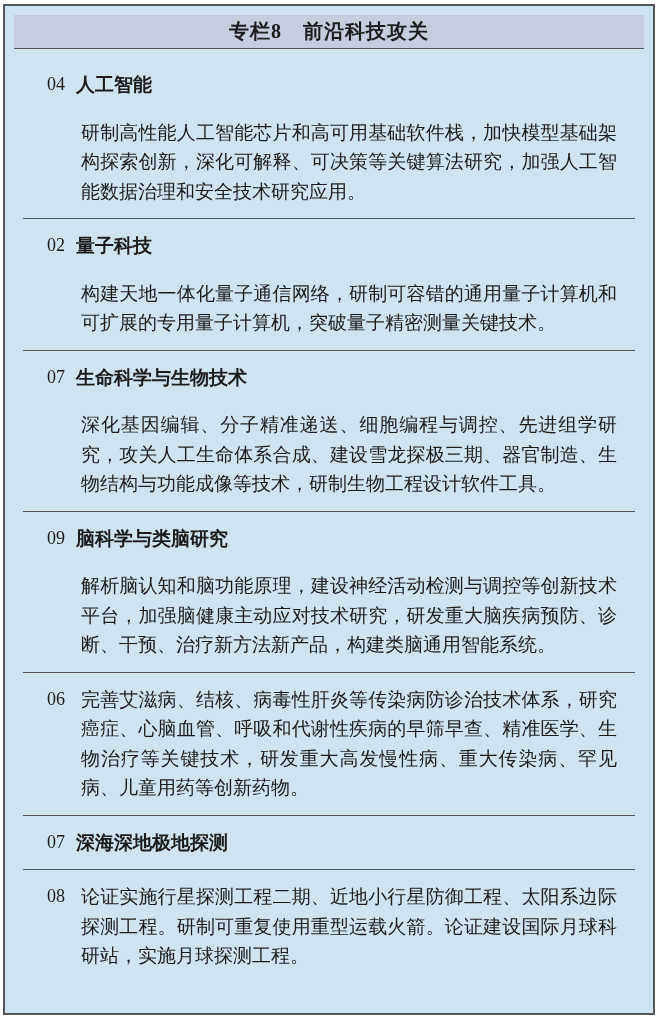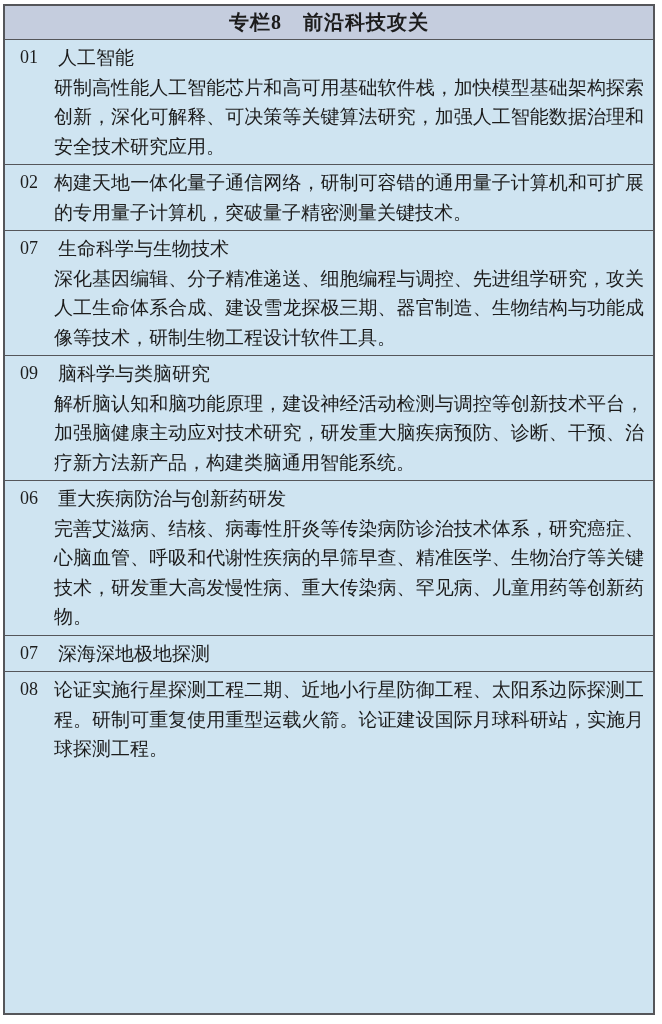--- a/index.html
+++ b/index.html
@@ -1,15 +1,15 @@
 <!DOCTYPE html>
 <html style="--header-bg: #c5cdde; --body-bg: #cfe4f1; --border-color: #55565a; --text-color: #1c1c1c;"><head>
 <meta charset="utf-8">
 <style>
-  * { margin: 0; padding: 0; box-sizing: border-box; }
+  * { margin: 0; padding: 9px; box-sizing: border-box; }
   html, body {
     width: 662px;
     height: 1024px;
     background: #ffffff;
     font-family: "Liberation Serif", "DejaVu Serif", serif;
     color: var(--text-color, #1c1c1c);
     overflow: hidden;
   }
   .panel {
     position: absolute;
@@ -44,61 +44,61 @@
   .section-number {
     position: absolute;
     left: 15px;
     top: 3px;
     width: 30px;
     font-size: 18px;
     line-height: 29.5px;
     font-weight: 400;
   }
   .section-heading {
-    font-weight: 400;
+    font-weight: 700;
     padding-left: 4px;
   }
   .section-body {
     text-align: justify;
     text-align-last: left;
   }
 </style>
 </head>
 <body>
 
 <div class="panel">
   <div class="panel-header">专栏8　前沿科技攻关</div>
   <div class="sections">
   <div class="section">
-    <div class="section-number">01</div>
+    <div class="section-number">04</div>
     <div class="section-heading">人工智能</div>
     <div class="section-body">研制高性能人工智能芯片和高可用基础软件栈，加快模型基础架构探索创新，深化可解释、可决策等关键算法研究，加强人工智能数据治理和安全技术研究应用。</div>
   </div>
 
   <div class="section">
     <div class="section-number">02</div>
+    <div class="section-heading">量子科技</div>
     <div class="section-body">构建天地一体化量子通信网络，研制可容错的通用量子计算机和可扩展的专用量子计算机，突破量子精密测量关键技术。</div>
   </div>
 
 
   <div class="section">
     <div class="section-number">07</div>
     <div class="section-heading">生命科学与生物技术</div>
     <div class="section-body">深化基因编辑、分子精准递送、细胞编程与调控、先进组学研究，攻关人工生命体系合成、建设雪龙探极三期、器官制造、生物结构与功能成像等技术，研制生物工程设计软件工具。</div>
   </div>
 
   <div class="section">
     <div class="section-number">09</div>
     <div class="section-heading">脑科学与类脑研究</div>
     <div class="section-body">解析脑认知和脑功能原理，建设神经活动检测与调控等创新技术平台，加强脑健康主动应对技术研究，研发重大脑疾病预防、诊断、干预、治疗新方法新产品，构建类脑通用智能系统。</div>
   </div>
 
   <div class="section">
     <div class="section-number">06</div>
-    <div class="section-heading">重大疾病防治与创新药研发</div>
     <div class="section-body">完善艾滋病、结核、病毒性肝炎等传染病防诊治技术体系，研究癌症、心脑血管、呼吸和代谢性疾病的早筛早查、精准医学、生物治疗等关键技术，研发重大高发慢性病、重大传染病、罕见病、儿童用药等创新药物。</div>
   </div>
 
   <div class="section">
     <div class="section-number">07</div>
     <div class="section-heading">深海深地极地探测</div>
   </div>
 
   <div class="section">
     <div class="section-number">08</div>

